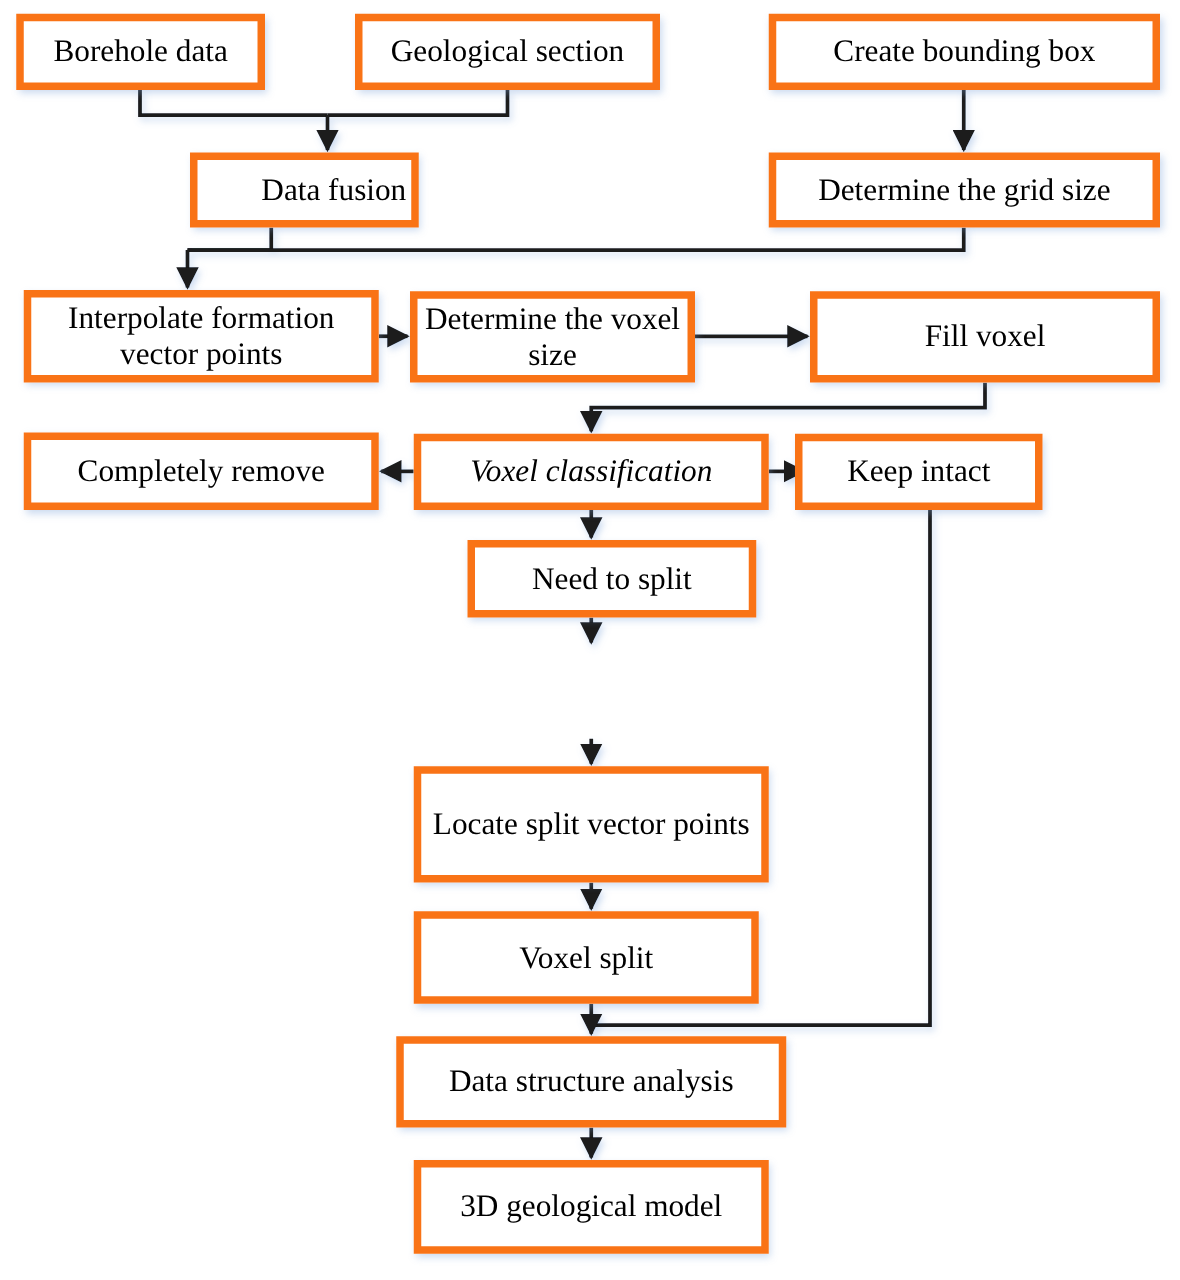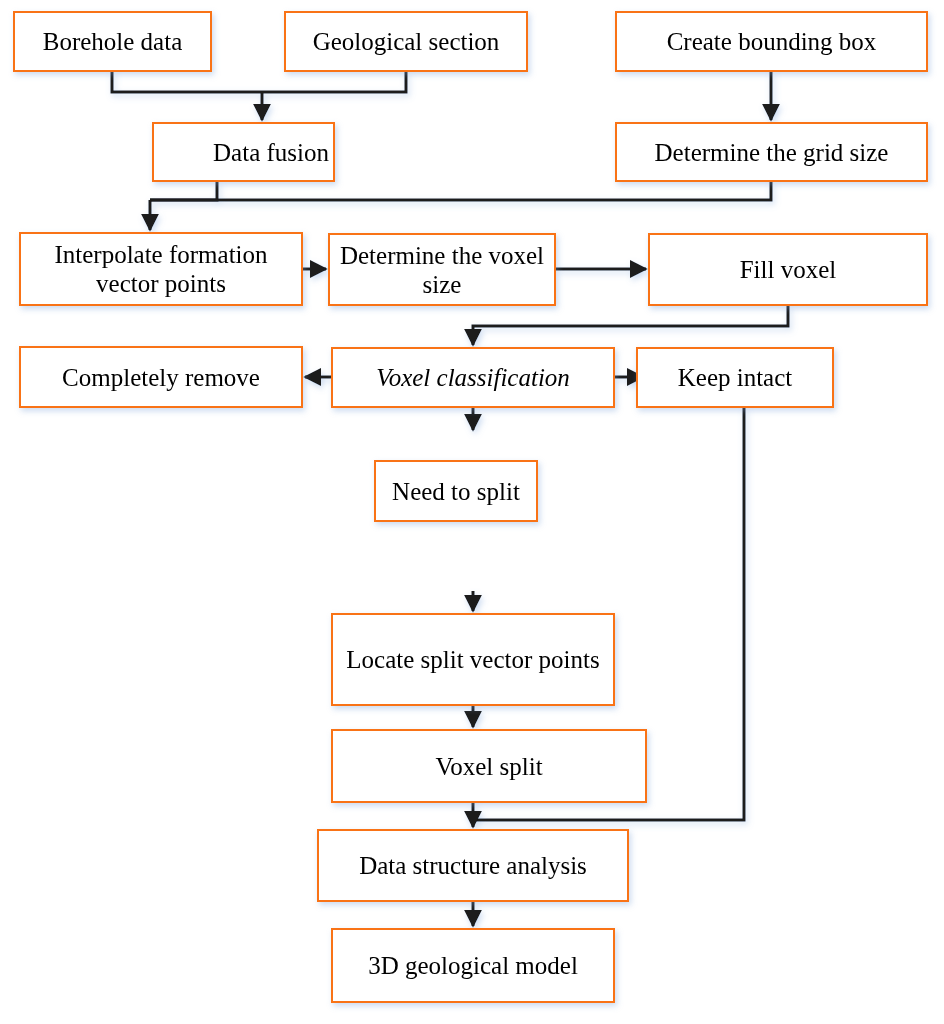--- a/index.html
+++ b/index.html
@@ -23,21 +23,21 @@
     left: 0;
     top: 0;
     width: 944px;
     height: 1024px;
     pointer-events: none;
   }
   .node {
     position: absolute;
     box-sizing: border-box;
     background: #ffffff;
-    border: 2px solid #f97316;
+    border: 6px solid #f97316;
     display: flex;
     align-items: center;
     justify-content: center;
     text-align: center;
     line-height: 1.16;
     color: #000000;
     font-size: 25px;
     padding: 0 4px;
     box-shadow: 2px 3px 6px rgba(120,160,215,0.38);
     z-index: 2;
@@ -126,27 +126,27 @@
   </div>
   <div class="node" style="left: 19px; top: 346px; width: 284px; height: 62px;">
     <span>Completely remove</span>
   </div>
   <div class="node" style="left: 331px; top: 347px; width: 284px; height: 61px; font-style: italic;">
     <span>Voxel classification</span>
   </div>
   <div class="node" style="left: 636px; top: 347px; width: 198px; height: 61px;">
     <span>Keep intact</span>
   </div>
-  <div class="node" style="left: 374px; top: 432px; width: 164px; height: 62px; margin-top: 28px;">
+  <div class="node" style="left: 374px; top: 432px; width: 231px; height: 62px;">
     <span>Need to split</span>
   </div>
   <div class="node" style="left: 331px; top: 613px; width: 284px; height: 93px;">
     <span>Locate split vector points</span>
   </div>
-  <div class="node" style="left: 331px; top: 729px; width: 316px; height: 74px;">
+  <div class="node" style="left: 331px; top: 729px; width: 276px; height: 74px;">
     <span>Voxel split</span>
   </div>
   <div class="node" style="left: 317px; top: 829px; width: 312px; height: 73px;">
     <span>Data structure analysis</span>
   </div>
   <div class="node" style="left: 331px; top: 928px; width: 284px; height: 75px;">
     <span>3D geological model</span>
   </div>
 
 </div>

